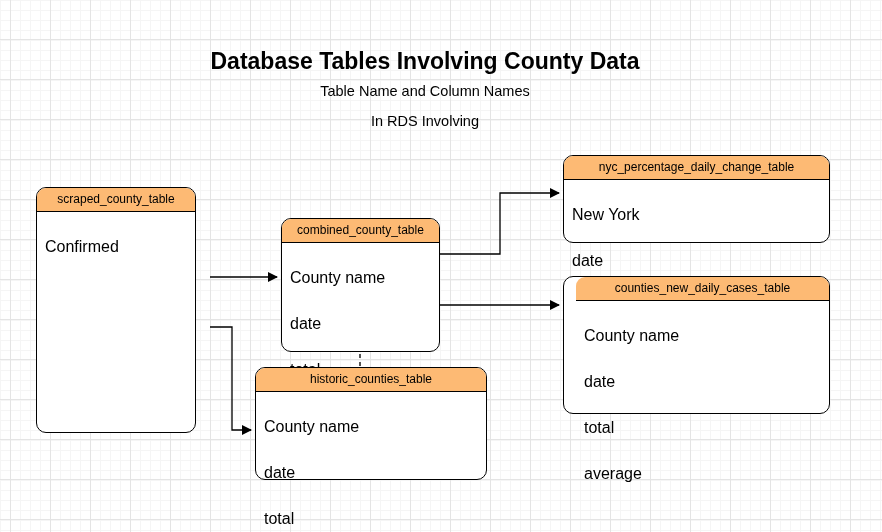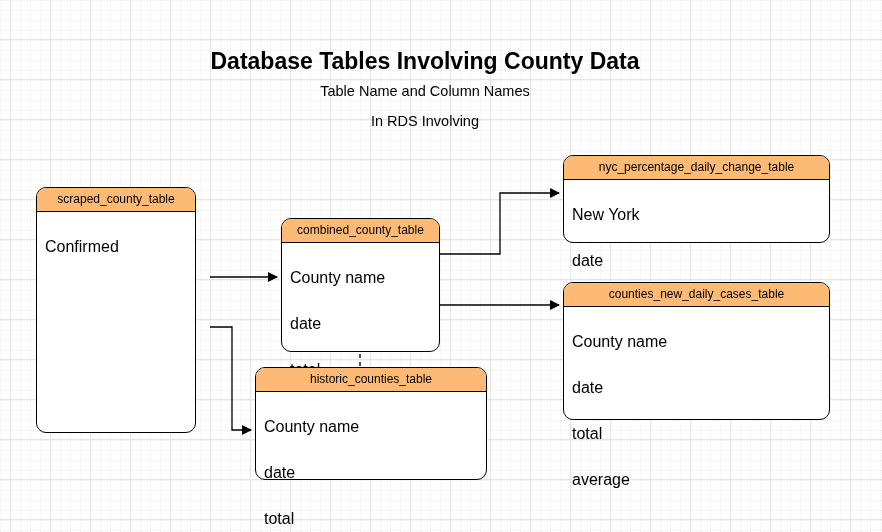--- a/index.html
+++ b/index.html
@@ -78,21 +78,21 @@
     font-size: 16px;
     white-space: nowrap;
     overflow: hidden;
     margin-top: 20px;
   }
   
   .tbl-scraped  { left: 36px;  top: 187px; width: 160px; height: 246px; }
   .tbl-combined { left: 281px; top: 218px; width: 159px; height: 134px; }
   .tbl-historic { left: 255px; top: 367px; width: 232px; height: 113px; }
   .tbl-nyc      { left: 563px; top: 155px; width: 267px; height: 88px;  }
-  .tbl-counties { left: 563px; top: 282px; width: 267px; height: 138px; }
+  .tbl-counties { left: 563px; top: 276px; width: 267px; height: 138px; padding-left: 12px; }
 </style>
 </head>
 <body>
 
 <div class="canvas">
 
   <svg class="edges" viewBox="0 0 882 532" xmlns="http://www.w3.org/2000/svg">
     <defs>
       <marker id="arrow" markerUnits="userSpaceOnUse" markerWidth="12" markerHeight="12" refX="9" refY="5" orient="auto">
         <path d="M0,0 L10,5 L0,10 Z" fill="#000000"></path>

